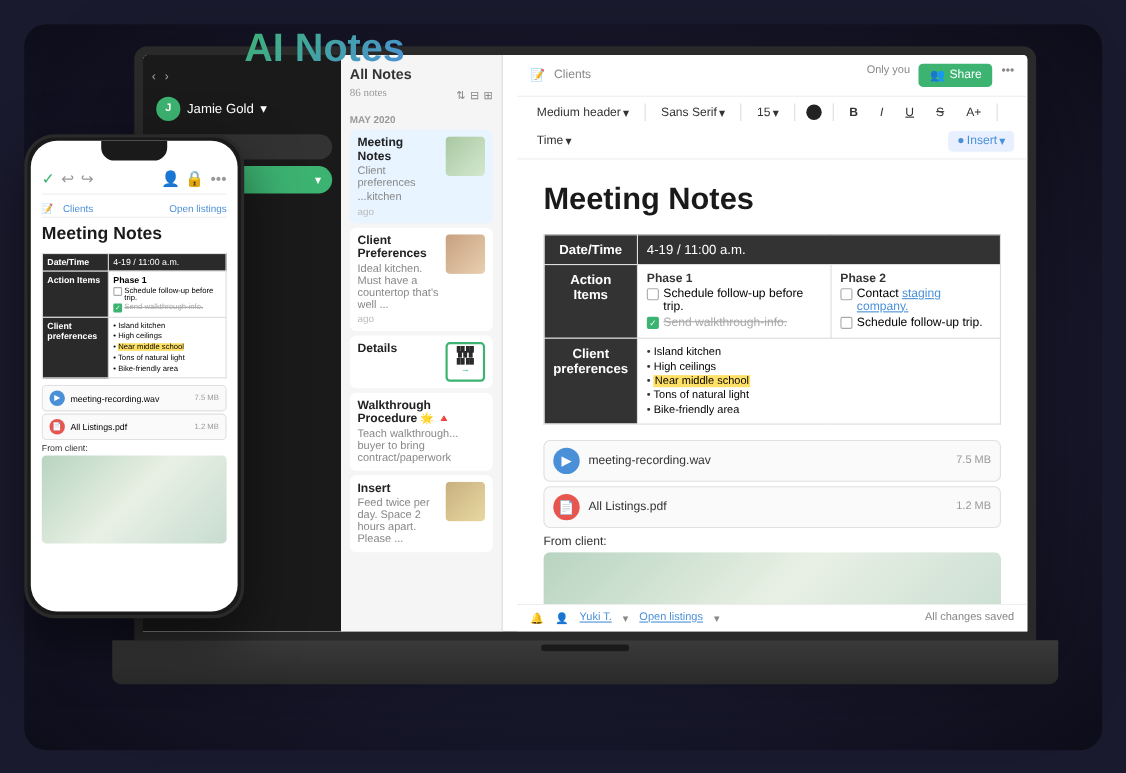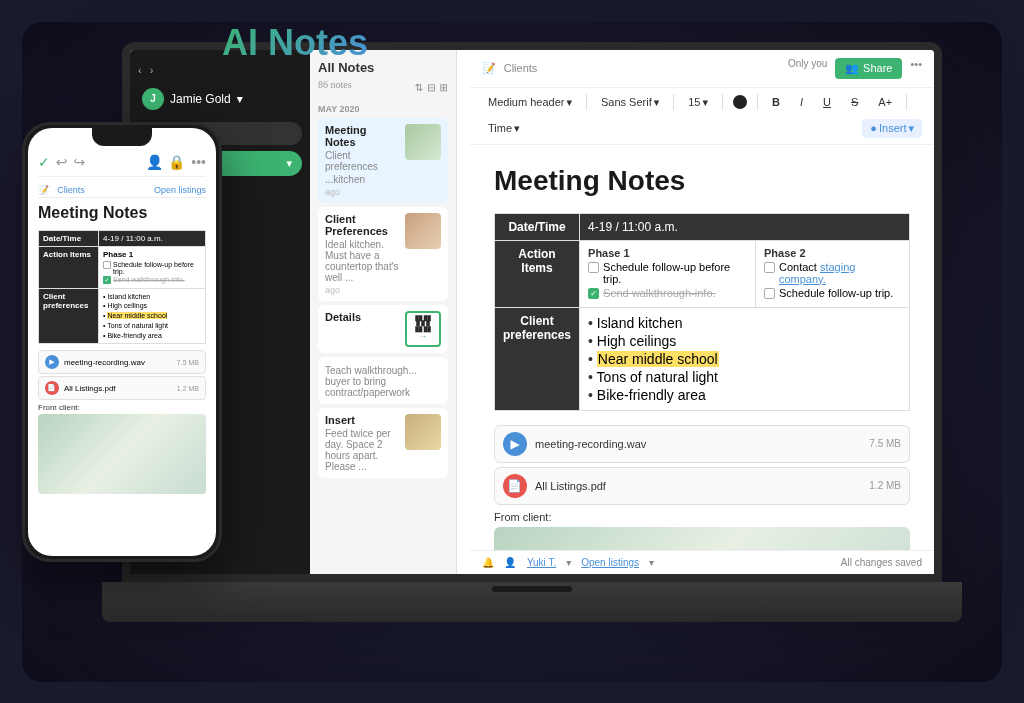--- a/index.html
+++ b/index.html
@@ -321,21 +321,21 @@
 
     .strikethrough { text-decoration: line-through; color: #aaa; }
 
     .highlight-yellow { background: #ffe066; padding: 0 1px; }
 
     .link-text { color: #4a90d9; text-decoration: underline; }
 
     .bullet-list {
       list-style: none;
       padding: 0;
-      font-size: 14px;
+      font-size: 10px;
     }
 
     .bullet-list li { padding: 1px 0; }
     .bullet-list li::before { content: "• "; color: #333; }
 
     .attachment-row {
       display: flex;
       align-items: center;
       gap: 8px;
       padding: 6px 8px;
@@ -629,20 +629,21 @@
           </div>
           <div class="qr-thumb">
             <div style="font-size:5px;line-height:1.1;text-align:center;color:#2a2a2a;">
               ██ ██<br>█ █ █<br>██ ██<br><span style="color:#3cb371;font-size:8px;">→</span>
             </div>
           </div>
         </div>
 
         <div class="note-item">
           <div class="note-item-text">
+            <div class="note-item-title">Walkthrough Procedure <span class="emoji-badge">🌟 🔺</span></div>
             <div class="note-item-preview">Teach walkthrough... buyer to bring contract/paperwork</div>
           </div>
         </div>
 
         <div class="note-item">
           <div class="note-item-text">
             <div class="note-item-title">Insert</div>
             <div class="note-item-preview">Feed twice per day. Space 2 hours apart. Please ...</div>
           </div>
           <div class="note-thumb">

